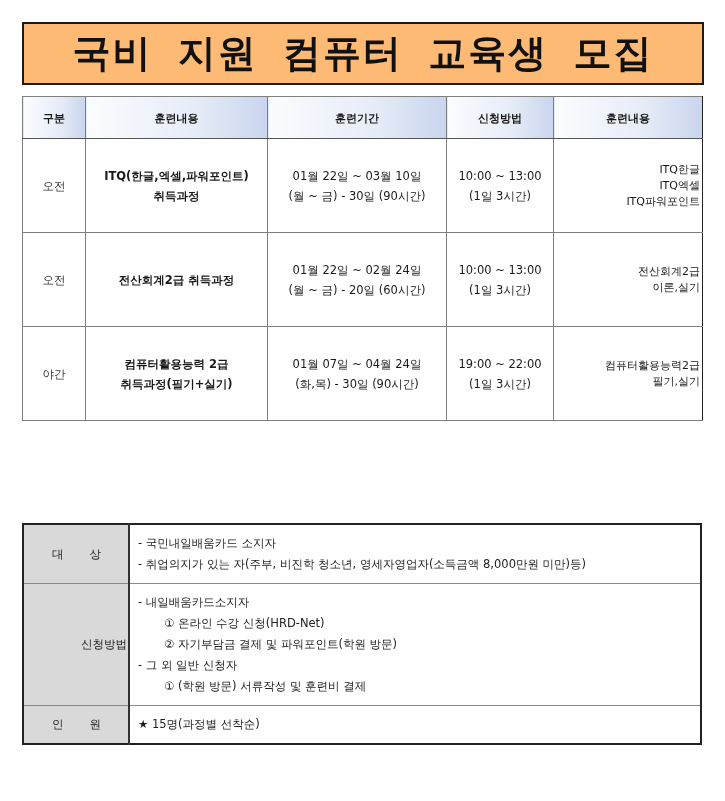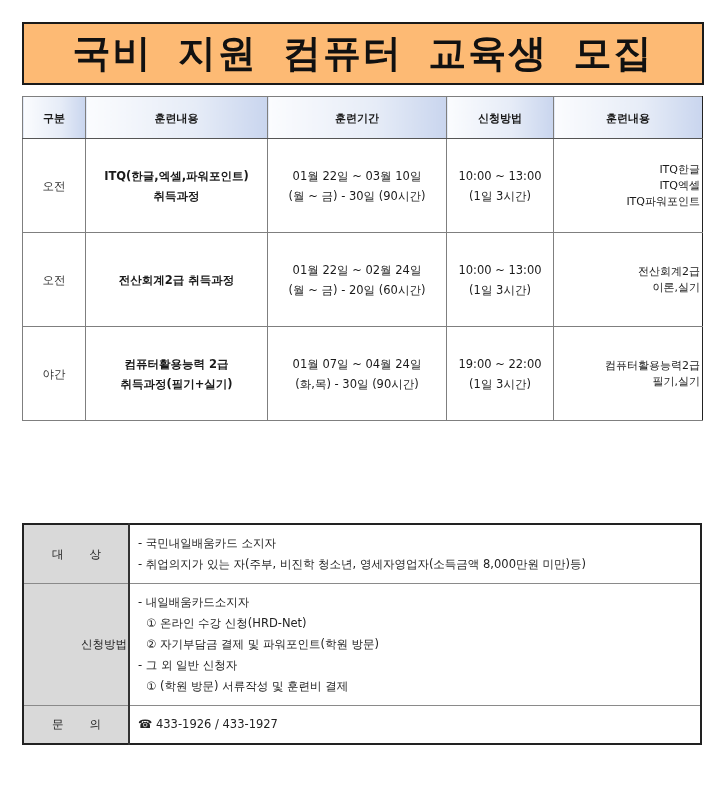--- a/index.html
+++ b/index.html
@@ -34,21 +34,21 @@
   .main-table td.col-content { border-left: 1px solid #333; text-align: right; }
 
   .info-table { left: 22px; top: 523px; width: 680px; border: 2px solid #222; }
   .info-table td { border: 1px solid #8a8a8a; font-size: 11.5px; vertical-align: middle; }
   .info-table td.label {
     background: #d9d9d9; text-align: right; width: 104px;
     border-right: 2px solid #333; color: #222;
   }
   .info-table td.value { padding: 8px 8px; line-height: 21px; color: #222; }
   .info-table td.value .line { display: block; white-space: nowrap; }
-  .indent { padding-left: 8px; }
+  .indent { padding-left: 8px; margin-left: 18px; }
   .spaced { letter-spacing: 26px; padding-left: 26px; }
 </style>
 </head>
 <body>
 
 <div class="title-box">
   <span class="title-text">국비 지원 컴퓨터 교육생 모집</span>
 </div>
 
 <table class="main-table">
@@ -147,20 +147,20 @@
   <tr style="height:108px">
     <td class="label">신청방법</td>
     <td class="value">
       <span class="line">- 내일배움카드소지자</span>
       <span class="line indent">① 온라인 수강 신청(HRD-Net)</span>
       <span class="line indent">② 자기부담금 결제 및 파워포인트(학원 방문)</span>
       <span class="line">- 그 외 일반 신청자</span>
       <span class="line indent">① (학원 방문) 서류작성 및 훈련비 결제</span>
     </td>
   </tr>
-  <tr style="height:33px">
+  <tr style="height:25px">
     <td class="label">
-      <span class="spaced">문의</span>
+      <span class="spaced">인원</span>
     </td>
-    <td class="value">☎ 433-1926 / 433-1927</td>
+    <td class="value">★ 15명(과정별 선착순)</td>
   </tr>
 </tbody>
   </table>
 
 </body></html>

